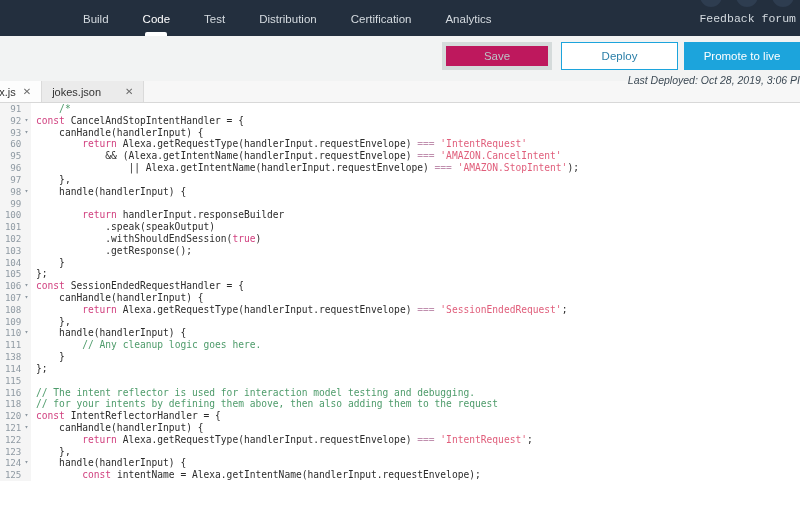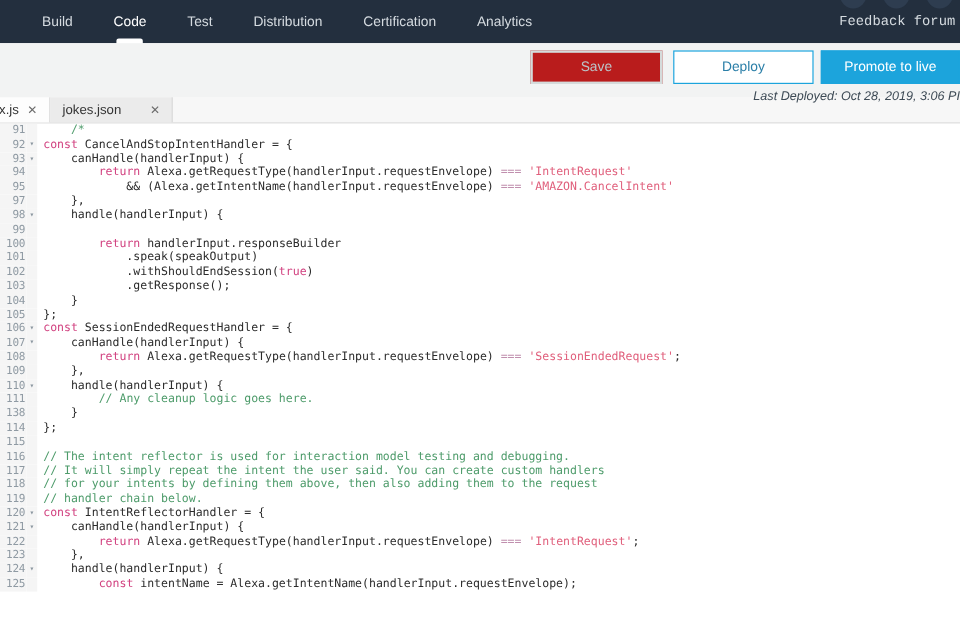--- a/index.html
+++ b/index.html
@@ -10,20 +10,21 @@
     font-family: "Liberation Sans", sans-serif;
   }
 
   
   .topnav {
     position: relative;
     height: 36px;
     background: #232f3e;
     display: flex;
     align-items: flex-end;
+    padding-left: 48px;
   }
   .topnav-tabs {
     display: flex;
     align-items: flex-end;
     height: 100%;
     padding-left: 18px;
   }
   .topnav-tab {
     position: relative;
     color: #d5dbe0;
@@ -87,22 +88,22 @@
     right: 0; top: 6px;
     display: flex;
   }
   .btn {
     height: 28px;
     min-width: 110px;
     display: flex;
     align-items: center;
     justify-content: center;
     font-size: 11.5px;
-    border: 2px solid #d946ef;
-    background: #b91c1c;
+    border: 4px solid #d946ef;
+    background: #be185d;
     color: #bcc3c7;
     cursor: default;
   }
   .btn-save { width: 110px; margin-right: 9px; border-color: #d5dbdb; }
   .btn-deploy {
     width: 117px;
     border: 1.6px solid #1ca4dc;
     background: #ffffff;
     color: #2b7fa8;
     cursor: pointer;
@@ -257,44 +258,43 @@
       <span>jokes.json</span>
       <span class="ftab-close">✕</span>
     </div>
   </div>
 
 <div class="editor">
   <div class="ed-rows" id="ed-rows">
       <div class="row"><div class="gutter">91</div><div class="fold"></div><div class="code"><span class="cmt">    /*</span></div></div>
       <div class="row"><div class="gutter">92</div><div class="fold">▾</div><div class="code"><span class="kw">const </span><span>CancelAndStopIntentHandler = {</span></div></div>
       <div class="row"><div class="gutter">93</div><div class="fold">▾</div><div class="code"><span>    canHandle(handlerInput) {</span></div></div>
-      <div class="row"><div class="gutter">94</div><div class="fold"></div><div class="code"><span>        </span><span class="kw">return </span><span>Alexa.getRequestType(handlerInput.requestEnvelope) </span><span class="op">=== </span><span class="str">'IntentRequest'</span></div></div>
+      <div class="row"><div class="gutter">60</div><div class="fold"></div><div class="code"><span>        </span><span class="kw">return </span><span>Alexa.getRequestType(handlerInput.requestEnvelope) </span><span class="op">=== </span><span class="str">'IntentRequest'</span></div></div>
       <div class="row"><div class="gutter">95</div><div class="fold"></div><div class="code"><span>            &amp;&amp; (Alexa.getIntentName(handlerInput.requestEnvelope) </span><span class="op">=== </span><span class="str">'AMAZON.CancelIntent'</span></div></div>
+      <div class="row"><div class="gutter">96</div><div class="fold"></div><div class="code"><span>                || Alexa.getIntentName(handlerInput.requestEnvelope) </span><span class="op">=== </span><span class="str">'AMAZON.StopIntent'</span><span>);</span></div></div>
       <div class="row"><div class="gutter">97</div><div class="fold"></div><div class="code"><span>    },</span></div></div>
       <div class="row"><div class="gutter">98</div><div class="fold">▾</div><div class="code"><span>    handle(handlerInput) {</span></div></div>
       <div class="row"><div class="gutter">99</div><div class="fold"></div></div>
       <div class="row"><div class="gutter">100</div><div class="fold"></div><div class="code"><span>        </span><span class="kw">return </span><span>handlerInput.responseBuilder</span></div></div>
       <div class="row"><div class="gutter">101</div><div class="fold"></div><div class="code"><span>            .speak(speakOutput)</span></div></div>
       <div class="row"><div class="gutter">102</div><div class="fold"></div><div class="code"><span>            .withShouldEndSession(</span><span class="bool">true</span><span>)</span></div></div>
       <div class="row"><div class="gutter">103</div><div class="fold"></div><div class="code"><span>            .getResponse();</span></div></div>
       <div class="row"><div class="gutter">104</div><div class="fold"></div><div class="code"><span>    }</span></div></div>
       <div class="row"><div class="gutter">105</div><div class="fold"></div><div class="code"><span>};</span></div></div>
       <div class="row"><div class="gutter">106</div><div class="fold">▾</div><div class="code"><span class="kw">const </span><span>SessionEndedRequestHandler = {</span></div></div>
       <div class="row"><div class="gutter">107</div><div class="fold">▾</div><div class="code"><span>    canHandle(handlerInput) {</span></div></div>
       <div class="row"><div class="gutter">108</div><div class="fold"></div><div class="code"><span>        </span><span class="kw">return </span><span>Alexa.getRequestType(handlerInput.requestEnvelope) </span><span class="op">=== </span><span class="str">'SessionEndedRequest'</span><span>;</span></div></div>
       <div class="row"><div class="gutter">109</div><div class="fold"></div><div class="code"><span>    },</span></div></div>
       <div class="row"><div class="gutter">110</div><div class="fold">▾</div><div class="code"><span>    handle(handlerInput) {</span></div></div>
       <div class="row"><div class="gutter">111</div><div class="fold"></div><div class="code"><span>        </span><span class="cmt">// Any cleanup logic goes here.</span></div></div>
       <div class="row"><div class="gutter">138</div><div class="fold"></div><div class="code"><span>    }</span></div></div>
       <div class="row"><div class="gutter">114</div><div class="fold"></div><div class="code"><span>};</span></div></div>
       <div class="row"><div class="gutter">115</div><div class="fold"></div><div class="code"><span></span></div></div>
       <div class="row"><div class="gutter">116</div><div class="fold"></div><div class="code"><span class="cmt">// The intent reflector is used for interaction model testing and debugging.</span></div></div>
-      <div class="row"><div class="gutter">117</div><div class="fold"></div><div class="code"><span class="cmt">// It will simply repeat the intent the user said. You can create custom handlers</span></div></div>
       <div class="row"><div class="gutter">118</div><div class="fold"></div><div class="code"><span class="cmt">// for your intents by defining them above, then also adding them to the request</span></div></div>
-      <div class="row"><div class="gutter">119</div><div class="fold"></div><div class="code"><span class="cmt">// handler chain below.</span></div></div>
       <div class="row"><div class="gutter">120</div><div class="fold">▾</div><div class="code"><span class="kw">const </span><span>IntentReflectorHandler = {</span></div></div>
       <div class="row"><div class="gutter">121</div><div class="fold">▾</div><div class="code"><span>    canHandle(handlerInput) {</span></div></div>
       <div class="row"><div class="gutter">122</div><div class="fold"></div><div class="code"><span>        </span><span class="kw">return </span><span>Alexa.getRequestType(handlerInput.requestEnvelope) </span><span class="op">=== </span><span class="str">'IntentRequest'</span><span>;</span></div></div>
       <div class="row"><div class="gutter">123</div><div class="fold"></div><div class="code"><span>    },</span></div></div>
       <div class="row"><div class="gutter">124</div><div class="fold">▾</div><div class="code"><span>    handle(handlerInput) {</span></div></div>
       <div class="row"><div class="gutter">125</div><div class="fold"></div><div class="code"><span>        </span><span class="kw">const </span><span>intentName = Alexa.getIntentName(handlerInput.requestEnvelope);</span></div></div>
     </div>
   <div class="v-scroll"></div>
 </div>
 

